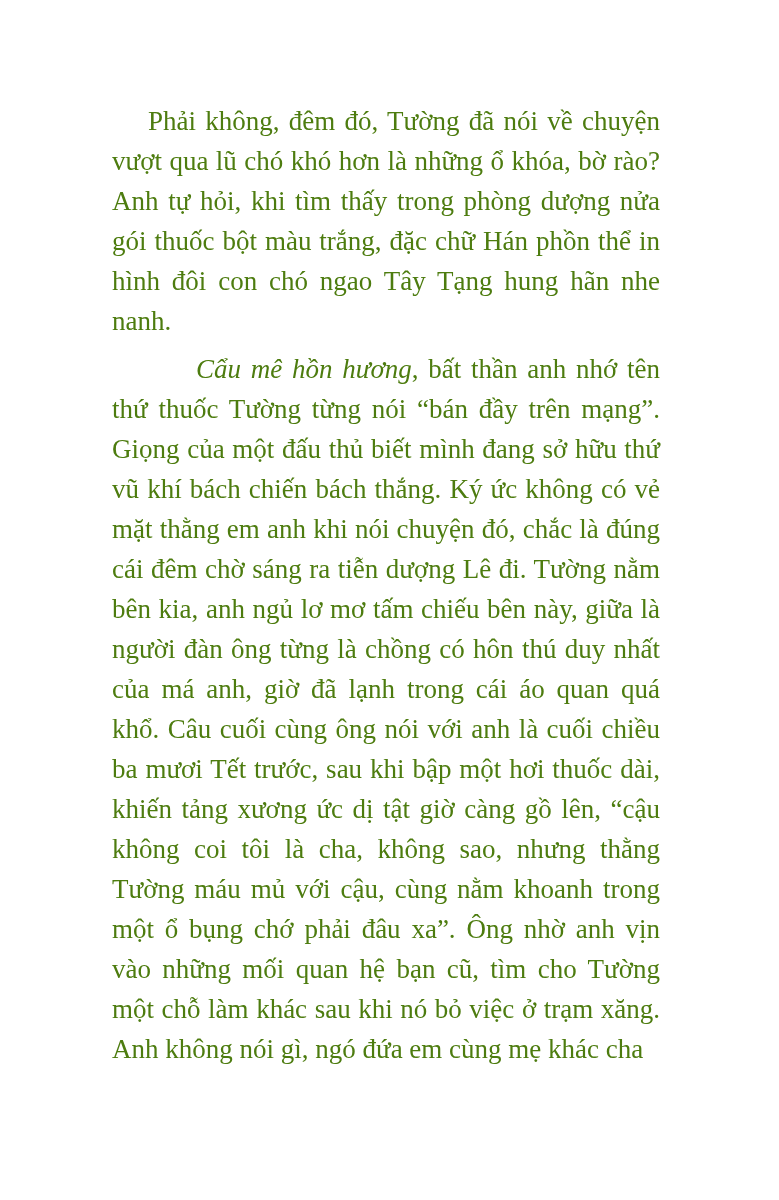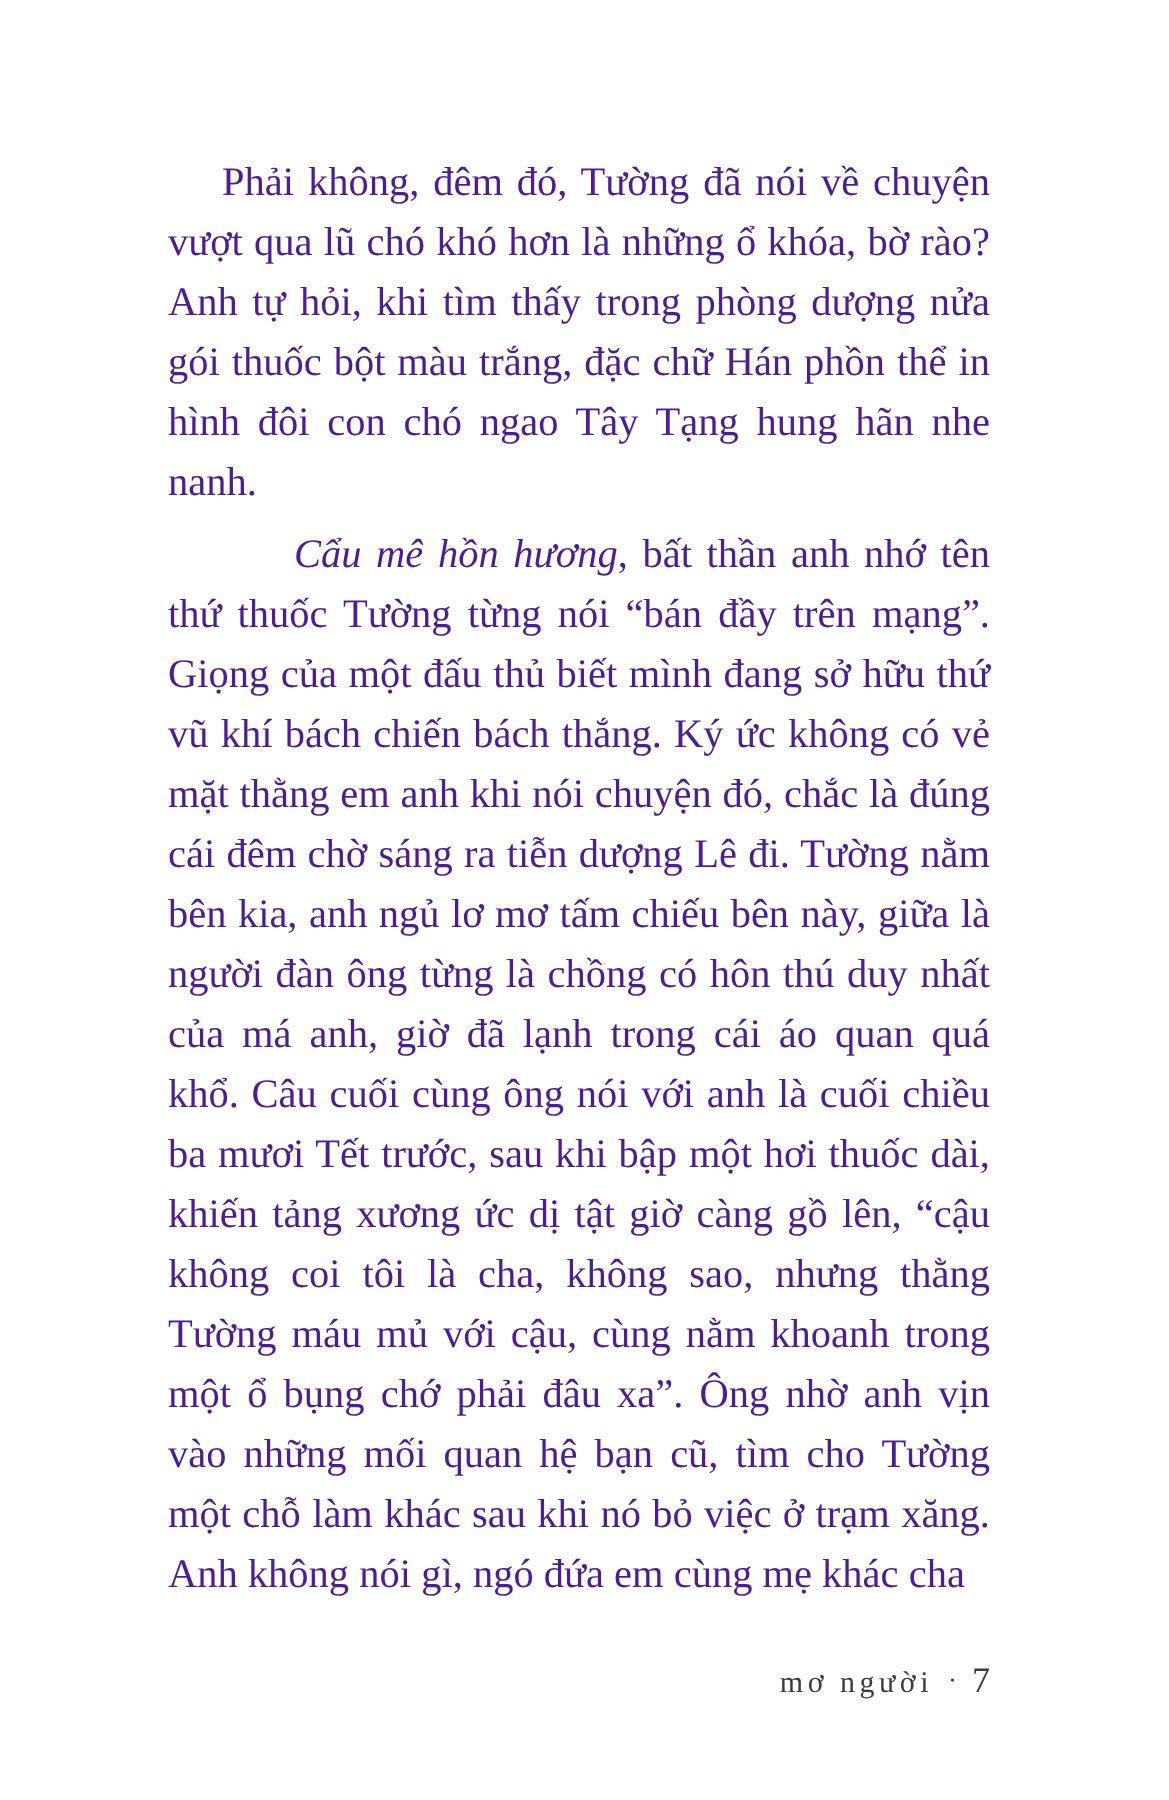--- a/index.html
+++ b/index.html
@@ -15,21 +15,21 @@
       overflow: hidden;
       font-family: "Liberation Serif", serif;
     }
     .text-block {
       position: absolute;
       left: 112px;
       top: 101px;
       width: 548px;
       font-size: 27px;
       line-height: 40px;
-      color: #4c1d95;
+      color: #4d7c0f;
       text-align: justify;
       text-justify: inter-word;
     }
     .text-block p {
       margin: 0;
       text-indent: 36px;
     }
     .text-block p + p {
       margin-top: 8px;
     }
@@ -66,19 +66,14 @@
 
   <div class="text-block">
     <p>
       <span>Phải không, đêm đó, Tường đã nói về chuyện vượt qua lũ chó khó hơn là những ổ khóa, bờ rào? Anh tự hỏi, khi tìm thấy trong phòng dượng nửa gói thuốc bột màu trắng, đặc chữ Hán phồn thể in hình đôi con chó ngao Tây Tạng hung hãn nhe nanh.</span>
     </p>
     <p>
       <em class="lead-italic">Cẩu mê hồn hương</em><span>, bất thần anh nhớ tên thứ thuốc Tường từng nói “bán đầy trên mạng”. Giọng của một đấu thủ biết mình đang sở hữu thứ vũ khí bách chiến bách thắng. Ký ức không có vẻ mặt thằng em anh khi nói chuyện đó, chắc là đúng cái đêm chờ sáng ra tiễn dượng Lê đi. Tường nằm bên kia, anh ngủ lơ mơ tấm chiếu bên này, giữa là người đàn ông từng là chồng có hôn thú duy nhất của má anh, giờ đã lạnh trong cái áo quan quá khổ. Câu cuối cùng ông nói với anh là cuối chiều ba mươi Tết trước, sau khi bập một hơi thuốc dài, khiến tảng xương ức dị tật giờ càng gồ lên, “cậu không coi tôi là cha, không sao, nhưng thằng Tường máu mủ với cậu, cùng nằm khoanh trong một ổ bụng chớ phải đâu xa”. Ông nhờ anh vịn vào những mối quan hệ bạn cũ, tìm cho Tường một chỗ làm khác sau khi nó bỏ việc ở trạm xăng. Anh không nói gì, ngó đứa em cùng mẹ khác cha</span>
     </p>
   </div>
 
-  <div class="footer">
-    <span class="running-title">mơ người</span>
-    <span class="separator-dot">·</span>
-    <span class="page-number">7</span>
-  </div>
 
 </div>
 
 </body></html>

